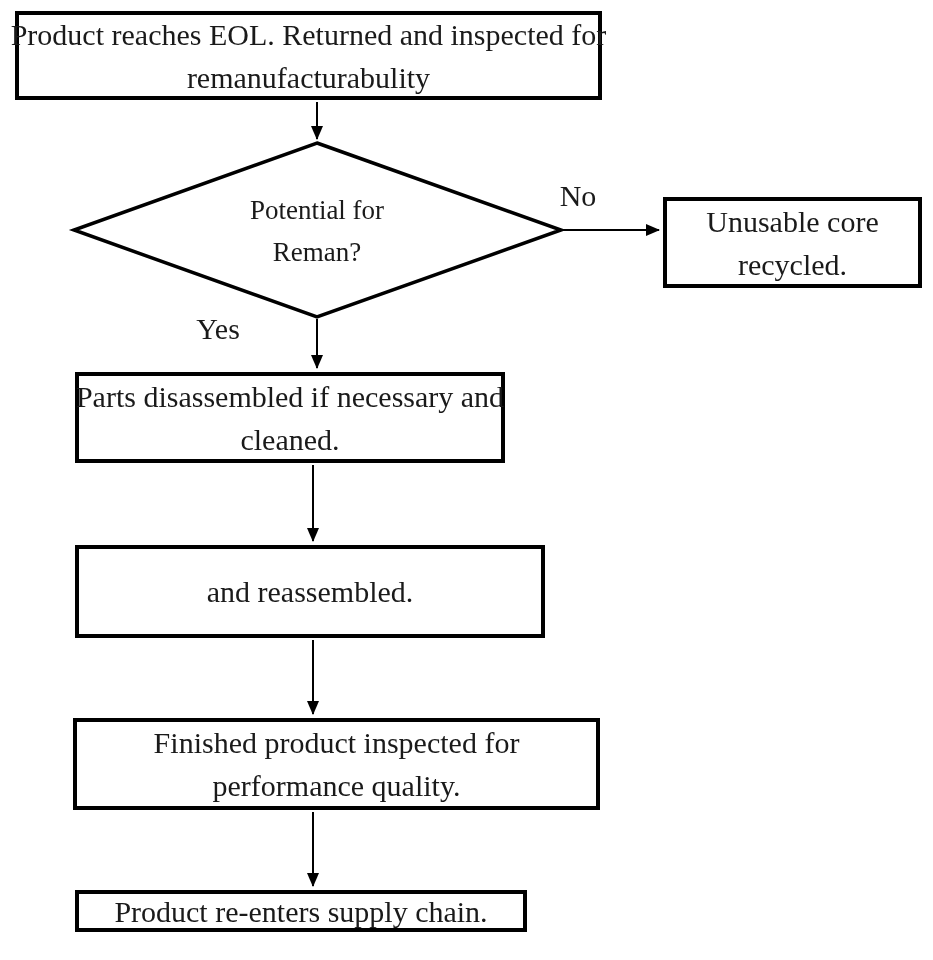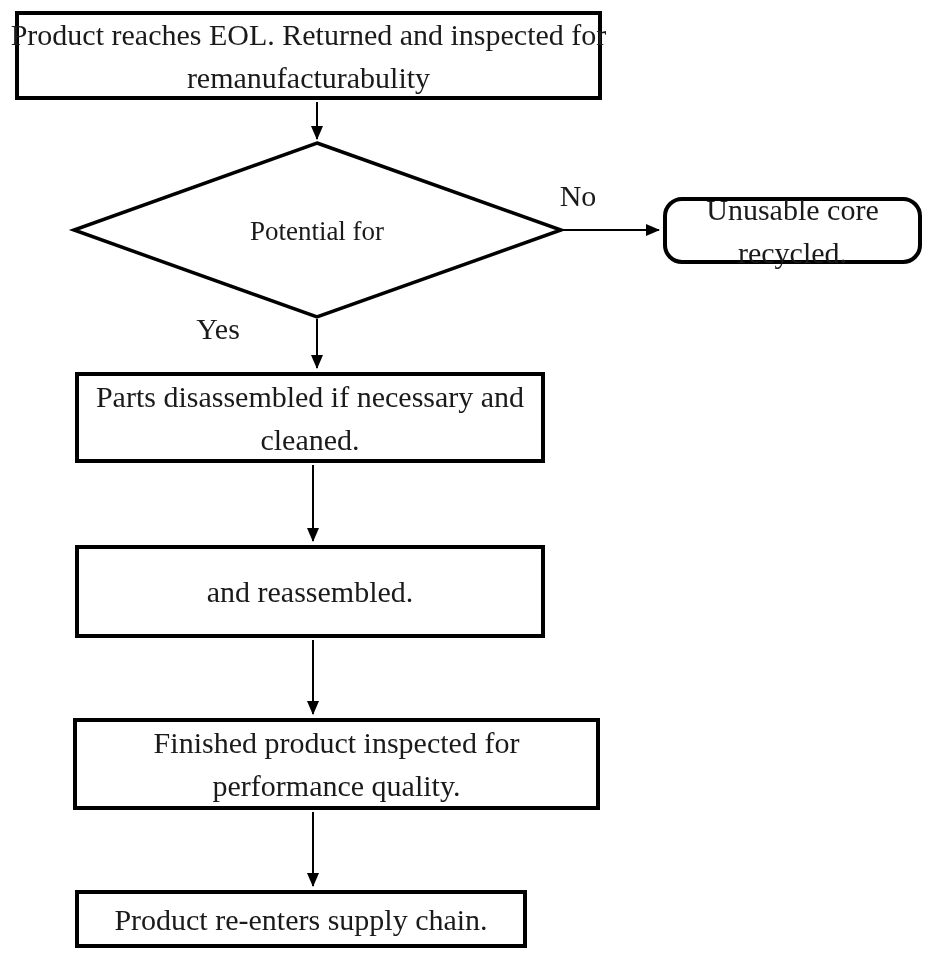--- a/index.html
+++ b/index.html
@@ -81,42 +81,43 @@
     <line x1="313" y1="812" x2="313" y2="886" stroke="#000000" stroke-width="2" marker-end="url(#ah)"></line>
   </svg>
 
   <div class="node" style="left:15px; top:11px; width:587px; height:89px;">
     <div class="line">Product reaches EOL. Returned and inspected for</div>
     <div class="line">remanufacturabulity</div>
   </div>
 
   <div class="diamond-text" style="left:117px; top:160px; width:400px; height:142px;">
     <div class="line">Potential for</div>
+    <div class="line">Reman?</div>
   </div>
 
   <div class="edge-label" style="left:548px; top:181px; width:60px;">No</div>
 
   <div class="edge-label" style="left:188px; top:314px; width:60px;text-align:center;">Yes</div>
 
-  <div class="node" style="left:663px; top:197px; width:259px; height:67px;border-radius:19px;">
+  <div class="node" style="left:663px; top:197px; width:259px; height:91px;">
     <div class="line">Unusable core</div>
     <div class="line">recycled.</div>
   </div>
 
-  <div class="node" style="left:75px; top:372px; width:470px; height:91px;text-align:center;">
+  <div class="node" style="left:75px; top:372px; width:430px; height:91px;text-align:center;">
     <div class="line">Parts disassembled if necessary and</div>
     <div class="line">cleaned.</div>
   </div>
 
   <div class="node" style="left:75px; top:545px; width:470px; height:93px;">
     <div class="line">and reassembled.</div>
   </div>
 
   <div class="node" style="left:73px; top:718px; width:527px; height:92px;">
     <div class="line">Finished product inspected for</div>
     <div class="line">performance quality.</div>
   </div>
 
-  <div class="node" style="left:75px; top:890px; width:452px; height:58px;">
+  <div class="node" style="left:75px; top:890px; width:452px; height:42px;">
     <div class="line">Product re-enters supply chain.</div>
   </div>
 
 </div>
 
 </body></html>

